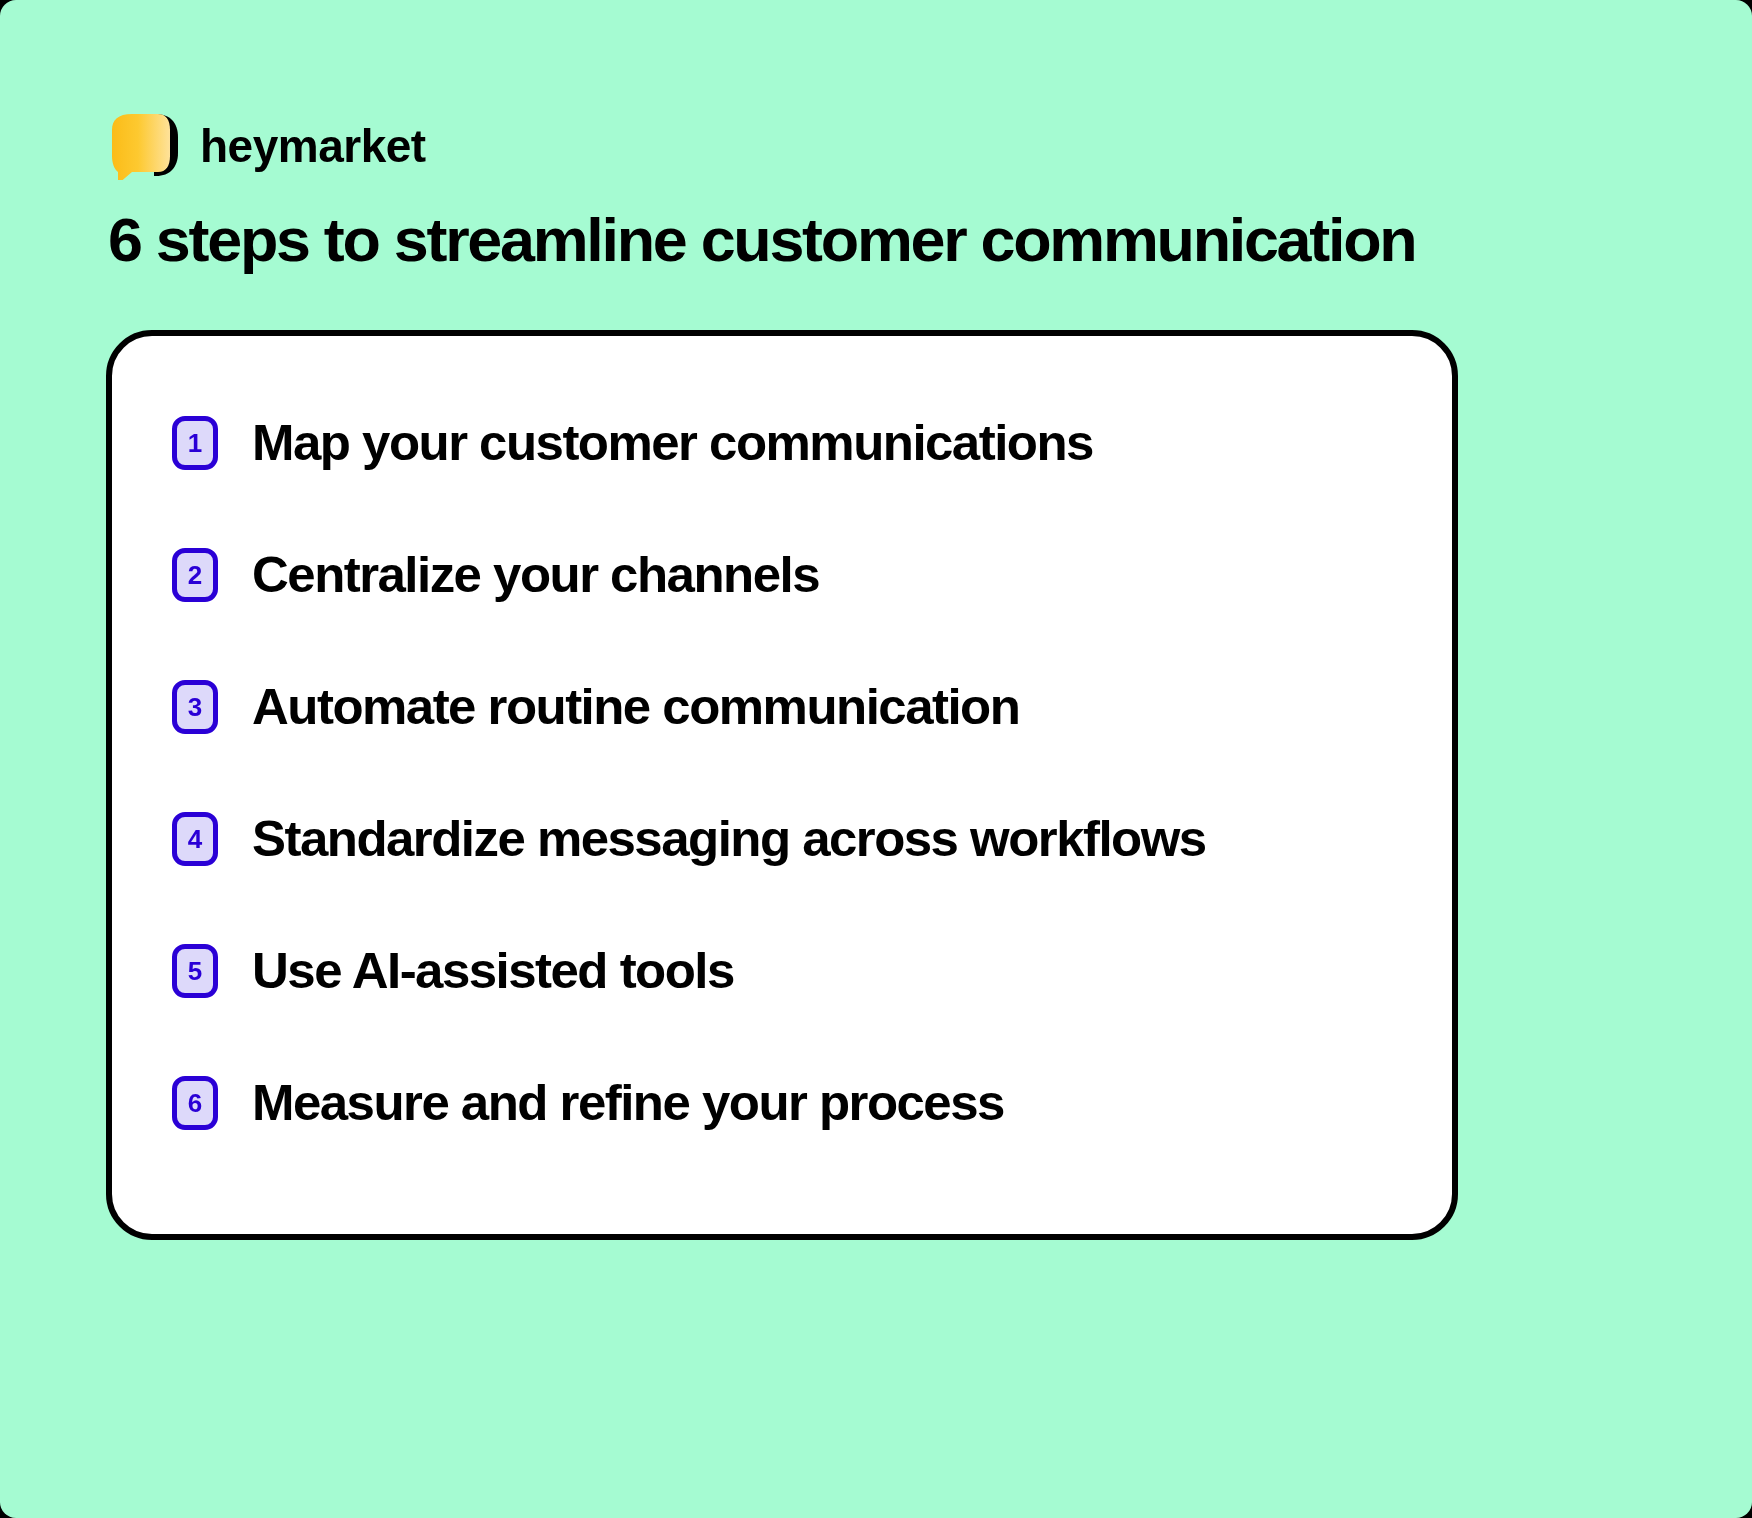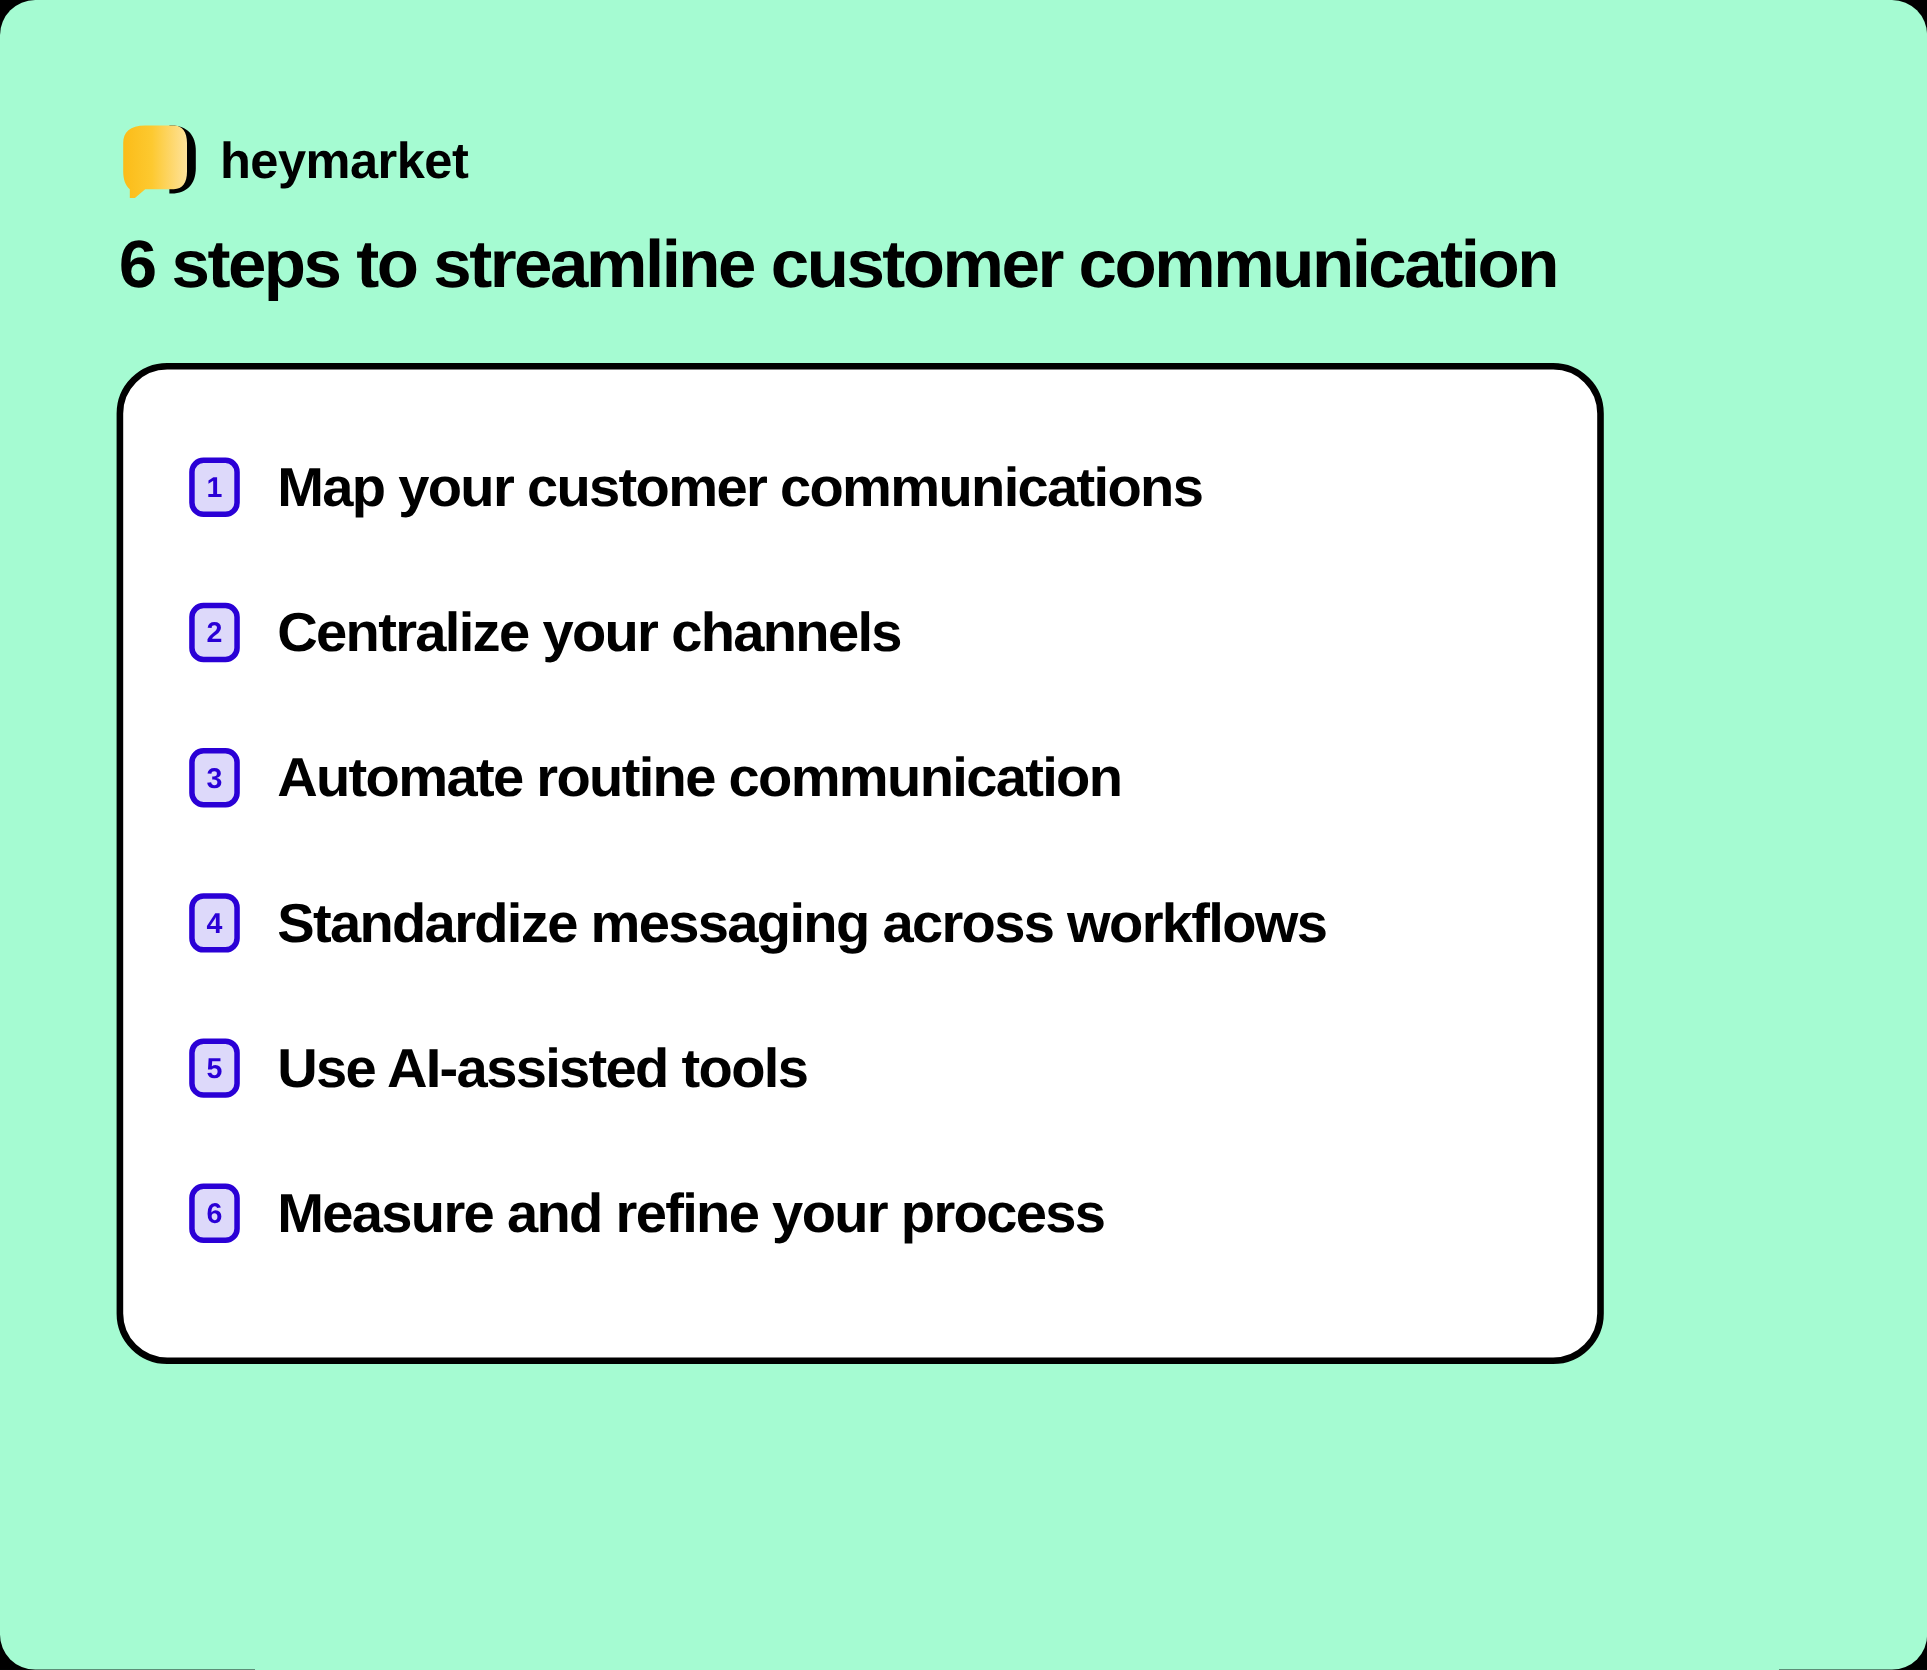--- a/index.html
+++ b/index.html
@@ -24,21 +24,21 @@
   }
 
   
   .mint-panel {
     position: absolute;
     left: 0;
     top: 0;
     width: 1752px;
     height: 1518px;
     background: #A5FBD2;
-    border-radius: 32px;
+    border-radius: 16px;
     box-sizing: border-box;
     overflow: hidden;
   }
 
   
   .brand {
     position: absolute;
     left: 108px;
     top: 112px;
     display: flex;

